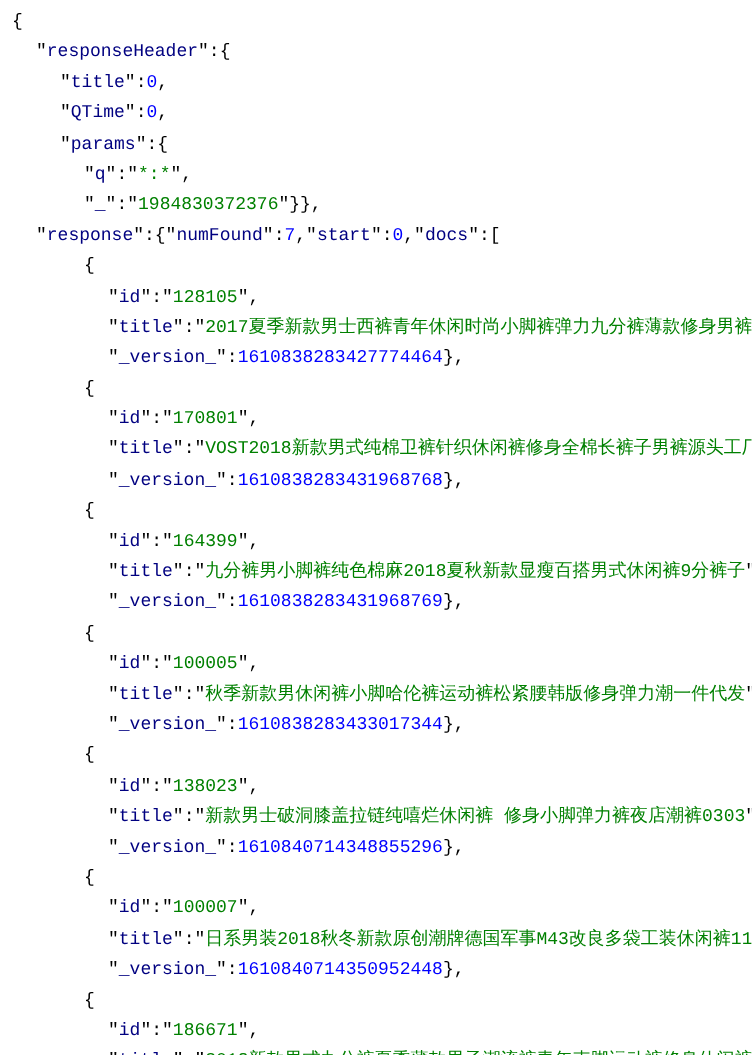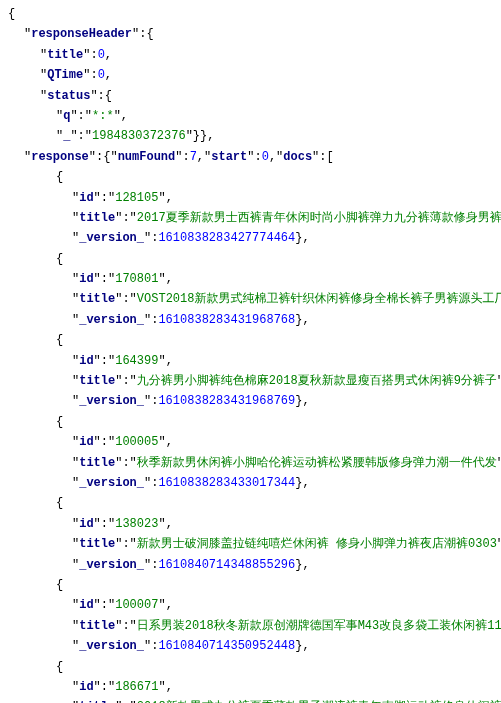--- a/index.html
+++ b/index.html
@@ -11,33 +11,33 @@
     line-height: 1.7;
     color: #000;
     white-space: nowrap;
   }
   .line { display: block; }
   .ind1 { padding-left: 16px; }
   .ind2 { padding-left: 32px; }
   .ind3 { padding-left: 48px; }
   .ind4 { padding-left: 64px; }
   .punc { color: #000; font-weight: normal; }
-  .key  { color: #000080; font-weight: bold; }
+  .key  { color: #000080; font-weight: normal; }
   .str  { color: #008000; }
   .num  { color: #0000ff; }
 </style>
 </head>
 <body>
 
 <div id="json-viewer">
     <div class="line ind0"><span class="punc">{</span></div>
     <div class="line ind1"><span class="punc">"</span><span class="key">responseHeader</span><span class="punc">":{</span></div>
     <div class="line ind2"><span class="punc">"</span><span class="key">title</span><span class="punc">":</span><span class="num">0</span><span class="punc">,</span></div>
     <div class="line ind2"><span class="punc">"</span><span class="key">QTime</span><span class="punc">":</span><span class="num">0</span><span class="punc">,</span></div>
-    <div class="line ind2"><span class="punc">"</span><span class="key">status</span><span class="punc">":{</span></div>
+    <div class="line ind2"><span class="punc">"</span><span class="key">params</span><span class="punc">":{</span></div>
     <div class="line ind3"><span class="punc">"</span><span class="key">q</span><span class="punc">":"</span><span class="str">*:*</span><span class="punc">",</span></div>
     <div class="line ind3"><span class="punc">"</span><span class="key">_</span><span class="punc">":"</span><span class="str">1984830372376</span><span class="punc">"}},</span></div>
     <div class="line ind1"><span class="punc">"</span><span class="key">response</span><span class="punc">":{"</span><span class="key">numFound</span><span class="punc">":</span><span class="num">7</span><span class="punc">,"</span><span class="key">start</span><span class="punc">":</span><span class="num">0</span><span class="punc">,"</span><span class="key">docs</span><span class="punc">":[</span></div>
     <div class="line ind3"><span class="punc">{</span></div>
     <div class="line ind4"><span class="punc">"</span><span class="key">id</span><span class="punc">":"</span><span class="str">128105</span><span class="punc">",</span></div>
     <div class="line ind4"><span class="punc">"</span><span class="key">title</span><span class="punc">":"</span><span class="str">2017夏季新款男士西裤青年休闲时尚小脚裤弹力九分裤薄款修身男裤</span></div>
     <div class="line ind4"><span class="punc">"</span><span class="key">_version_</span><span class="punc">":</span><span class="num">1610838283427774464</span><span class="punc">},</span></div>
     <div class="line ind3"><span class="punc">{</span></div>
     <div class="line ind4"><span class="punc">"</span><span class="key">id</span><span class="punc">":"</span><span class="str">170801</span><span class="punc">",</span></div>
     <div class="line ind4"><span class="punc">"</span><span class="key">title</span><span class="punc">":"</span><span class="str">VOST2018新款男式纯棉卫裤针织休闲裤修身全棉长裤子男裤源头工厂</span></div>

